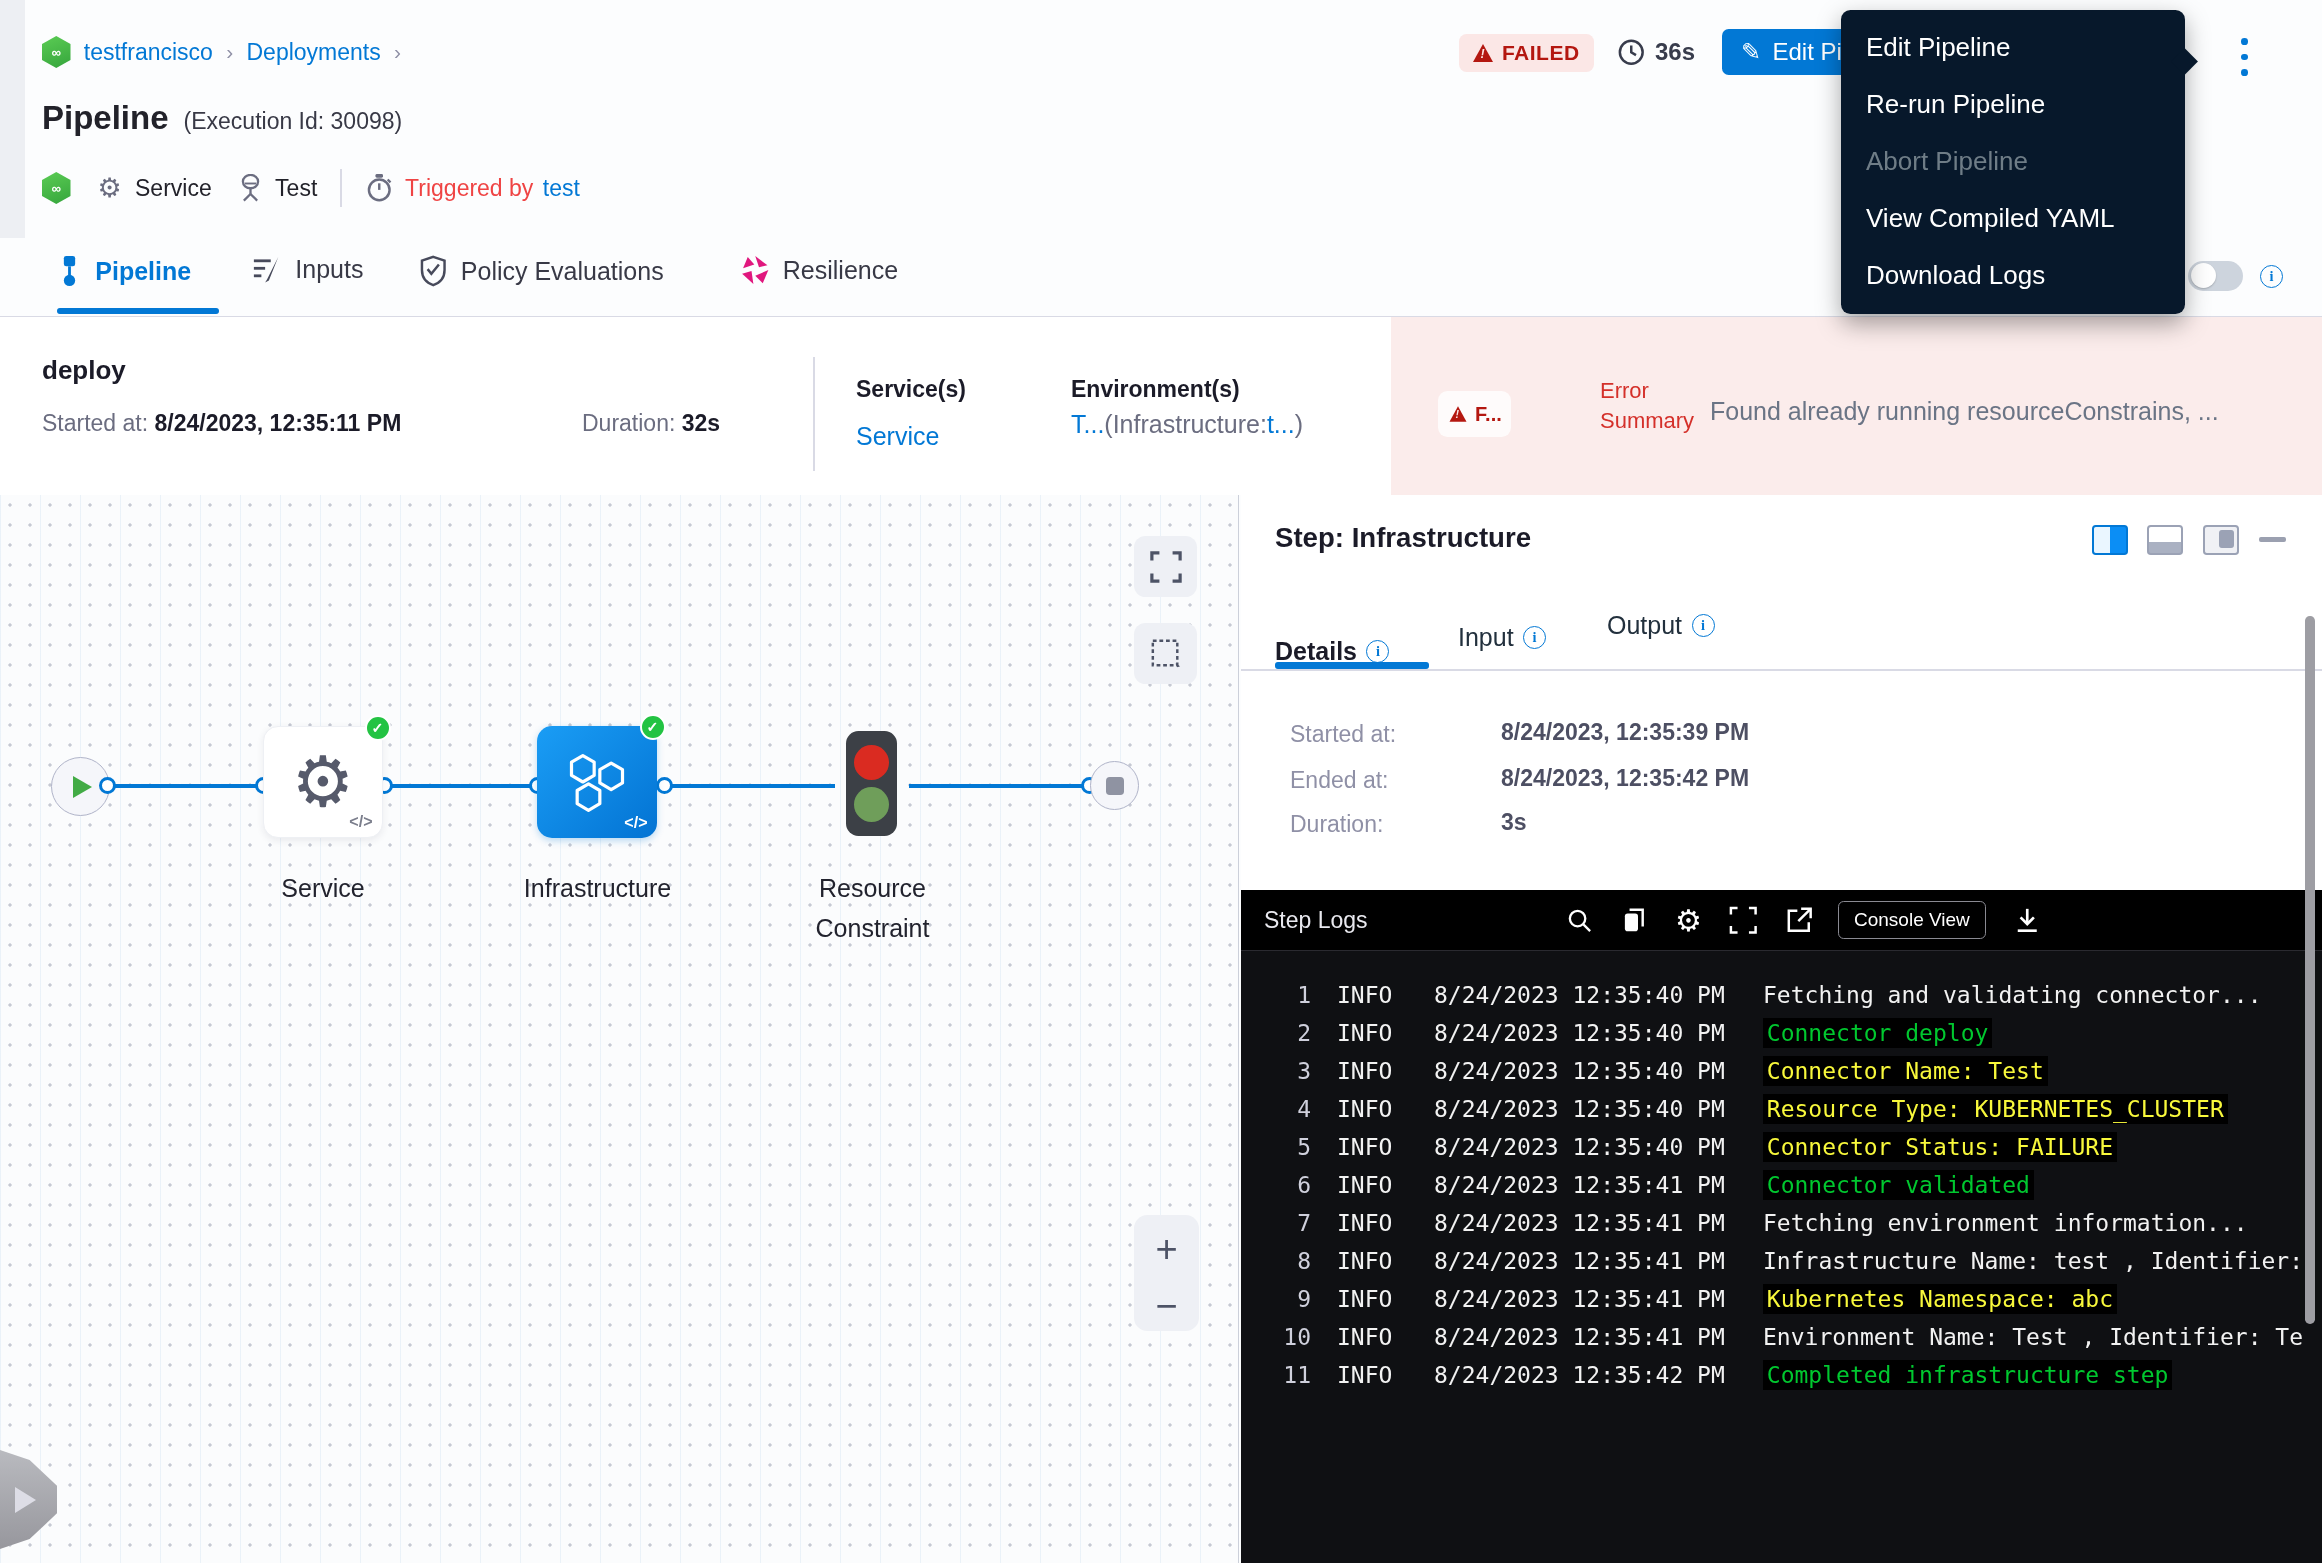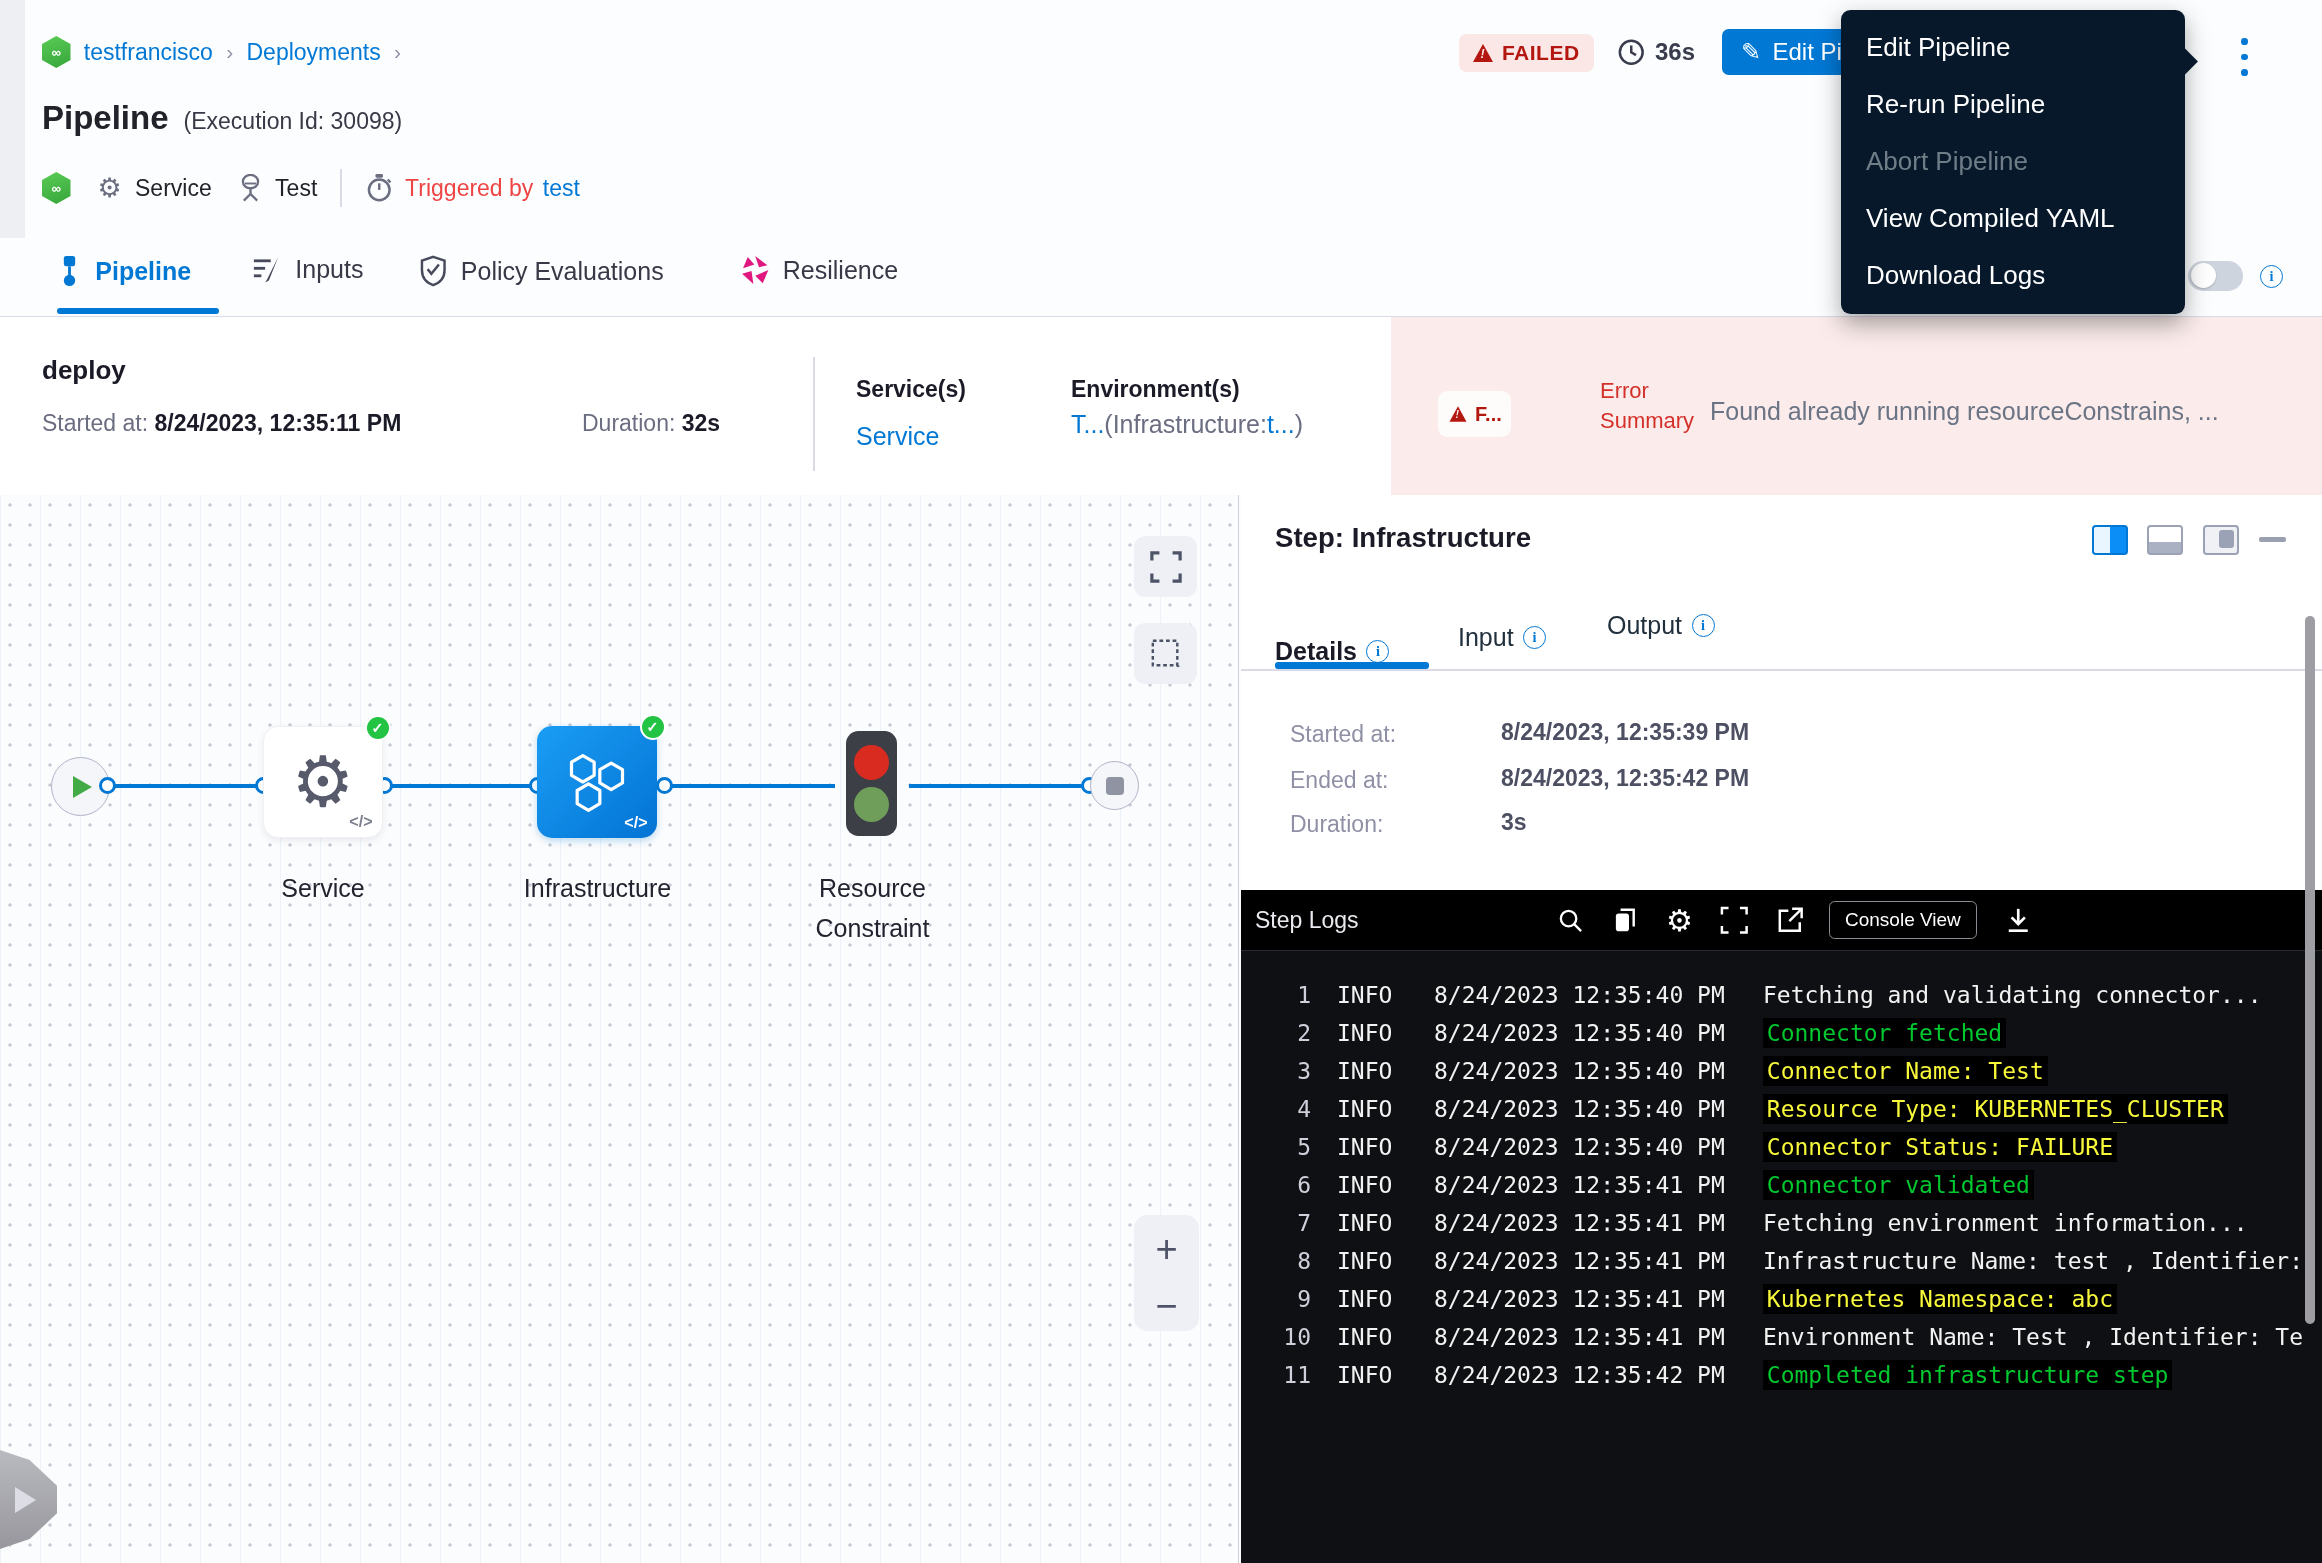--- a/index.html
+++ b/index.html
@@ -120,21 +120,21 @@
   .dtab { position:absolute; top:116px; display:flex; align-items:center; gap:9.5px; font-size:25px; color:#22303d; cursor:pointer; }
   .dtab.active { font-weight:bold; color:#1b1b28;margin-top:26px; }
   #details-underline { position:absolute; left:34px; top:167px; width:154px; height:6.7px; background:#0278d5; border-radius:2.9px; }
   #dtab-divider { position:absolute; left:0; top:174px; width:1081px; height:1.9px; background:#d9dae5; }
   .detail-row { position:absolute; left:49px; font-size:23px; color:#8f90a6; }
   .detail-val { position:absolute; left:260px; font-size:23px; font-weight:bold; color:#4d4f63; }
 
   
   #log-header { position:absolute; left:0; top:395px; width:1081px; height:61px; background:#000;
     border-bottom:1px solid #2a2a30; display:flex; align-items:center; color:#e9e9ef; }
-  #log-header .title { margin-left:14px; font-size:23px; }
+  #log-header .title { margin-left:23px; font-size:23px; }
   .log-tool { margin-left:27px; display:flex; align-items:center; color:#fff; }
   #console-view-btn { margin-left:25px; border:1.9px solid #8a8a92; border-radius:5.7px; color:#fff; font-size:19px;
     padding:6.7px 15px; background:transparent; }
   #log-body { position:absolute; left:0; top:456px; width:1081px; height:613px; background:#0f1013;
     font-family:"DejaVu Sans Mono", monospace; font-size:23px; color:#f2f2f2; padding-top:25px; overflow:hidden; }
   .log-row { height:38px; display:flex; align-items:center; white-space:nowrap; }
   .log-num { width:70px; text-align:right; color:#cfd0dc; flex:0 0 auto; }
   .log-level { margin-left:26px; width:63px; flex:0 0 auto; }
   .log-time { margin-left:34px; width:295px; flex:0 0 auto; }
   .log-msg { margin-left:34px; overflow:hidden; }
@@ -443,21 +443,21 @@
       <div class="log-row">
         <span class="log-num">1</span>
         <span class="log-level">INFO</span>
         <span class="log-time">8/24/2023 12:35:40 PM</span>
         <span class="log-msg">Fetching and validating connector...</span>
       </div>
       <div class="log-row">
         <span class="log-num">2</span>
         <span class="log-level">INFO</span>
         <span class="log-time">8/24/2023 12:35:40 PM</span>
-        <span class="log-msg green">Connector fetched</span>
+        <span class="log-msg green">Connector deploy</span>
       </div>
       <div class="log-row">
         <span class="log-num">3</span>
         <span class="log-level">INFO</span>
         <span class="log-time">8/24/2023 12:35:40 PM</span>
         <span class="log-msg yellow">Connector Name: Test</span>
       </div>
       <div class="log-row">
         <span class="log-num">4</span>
         <span class="log-level">INFO</span>

